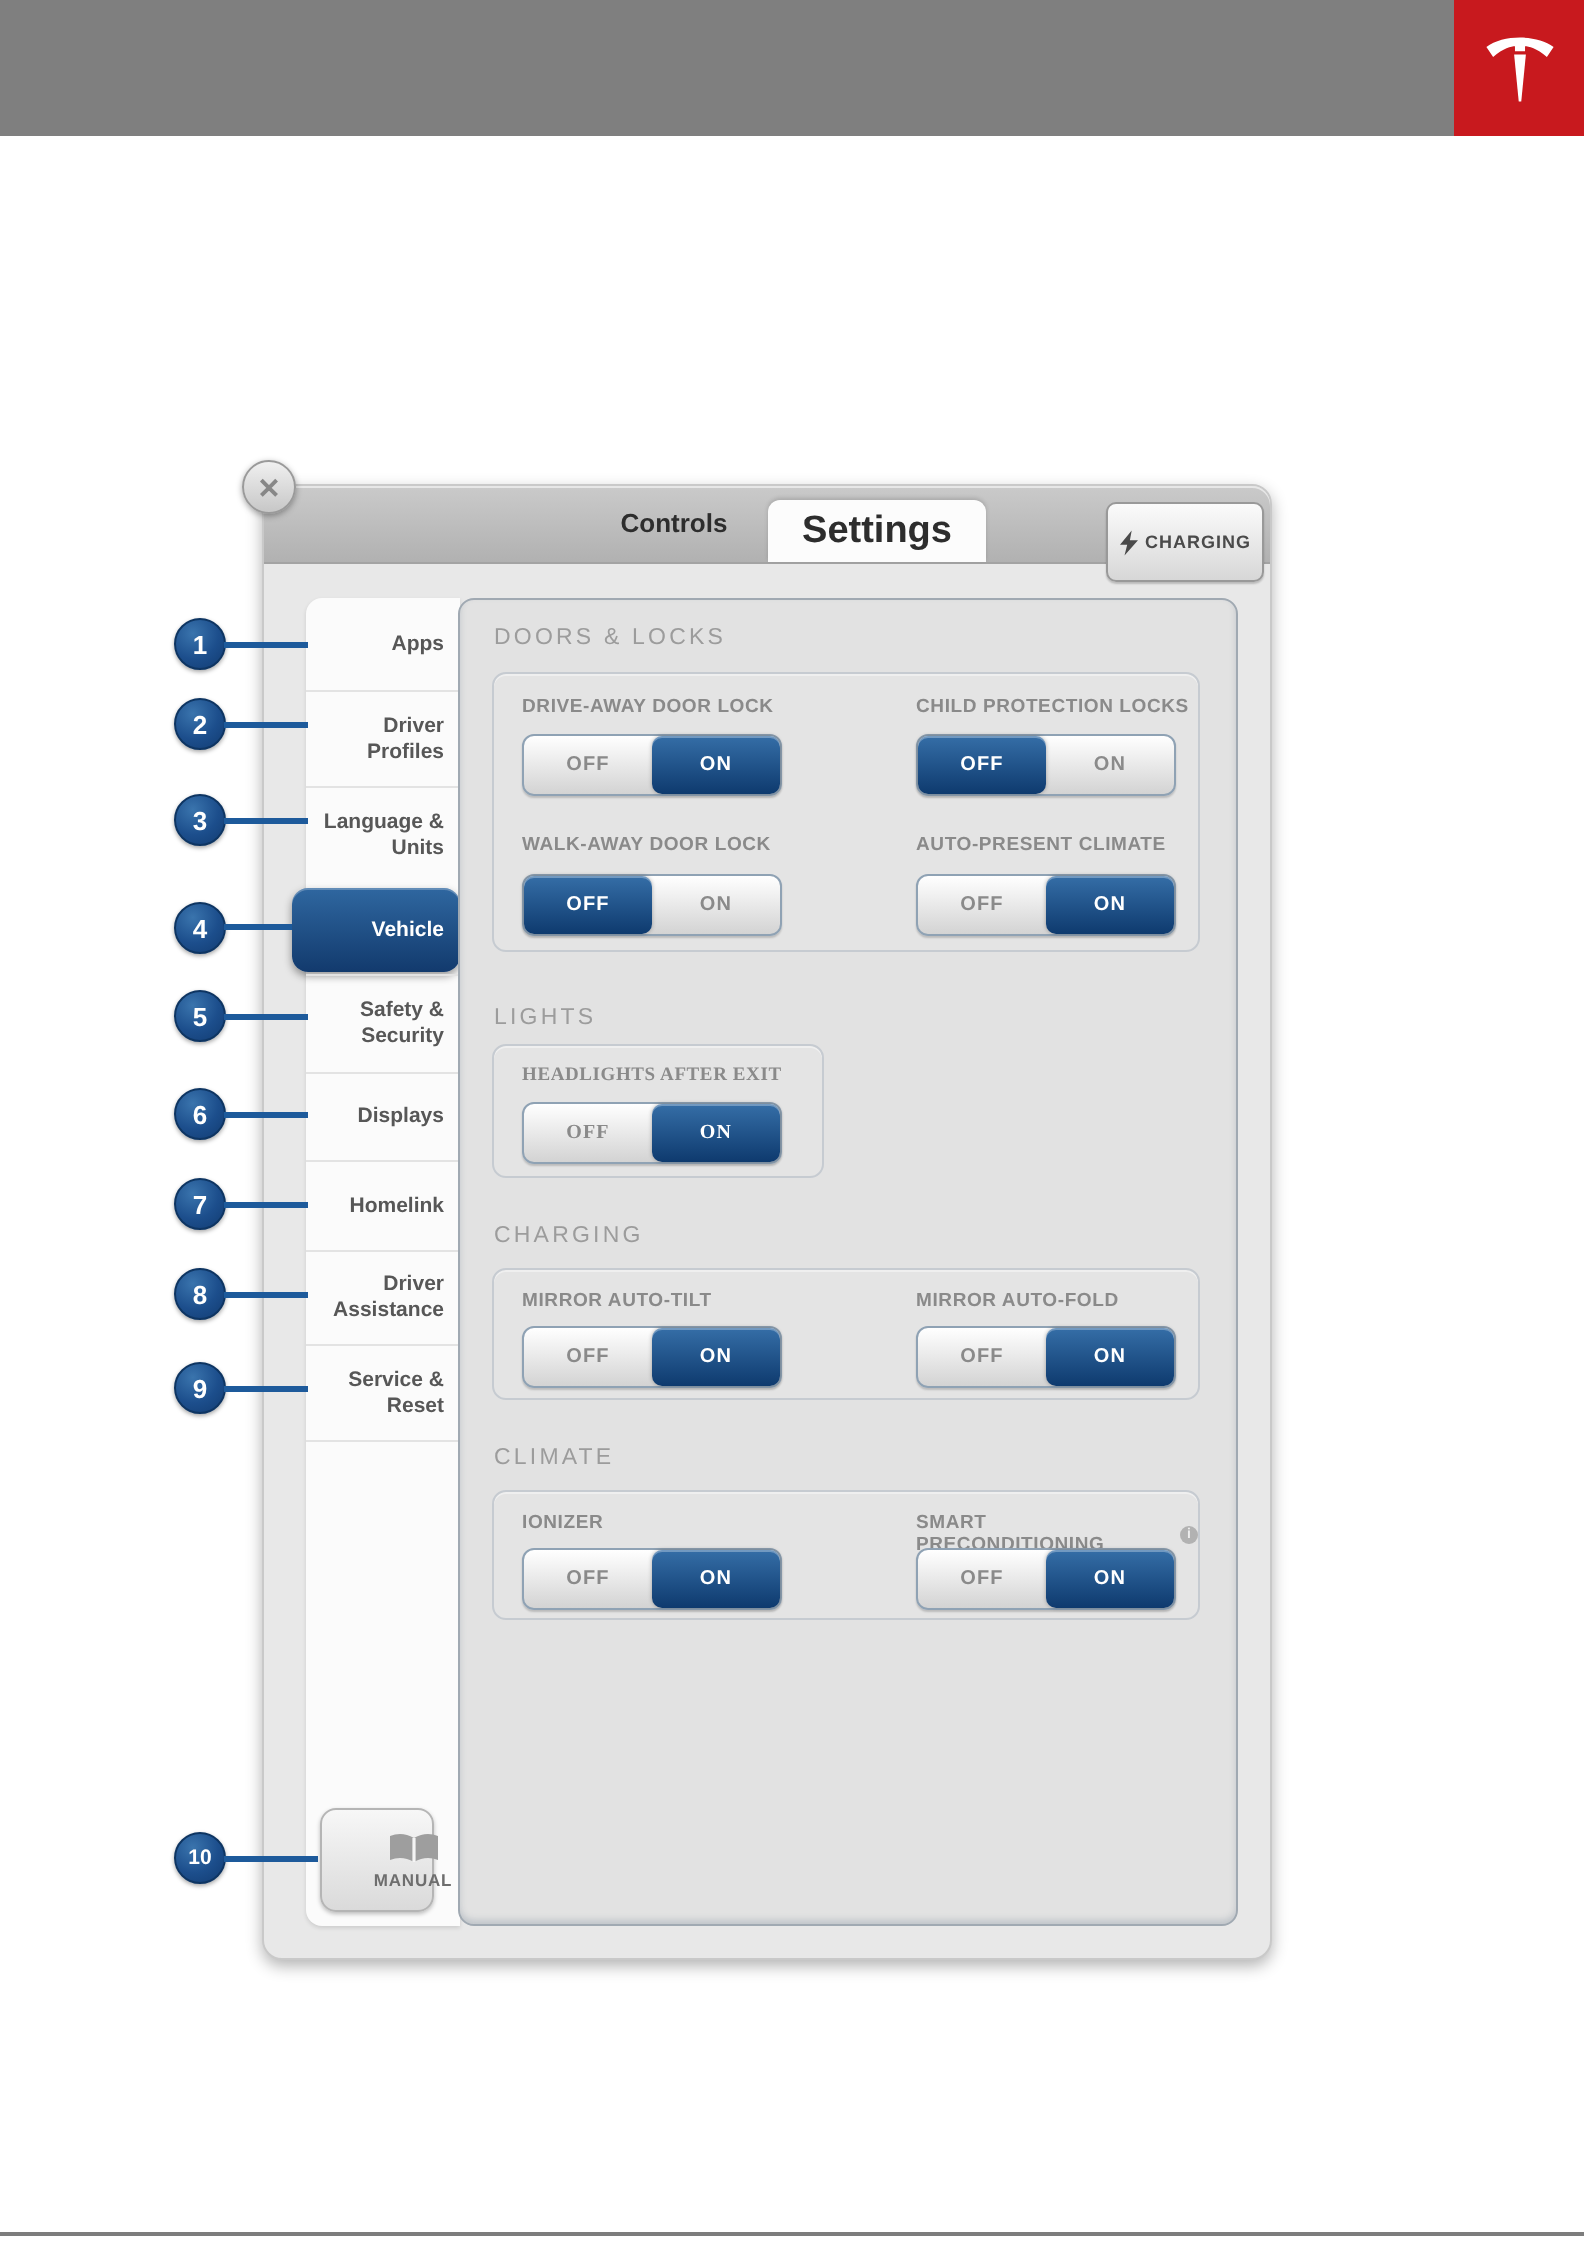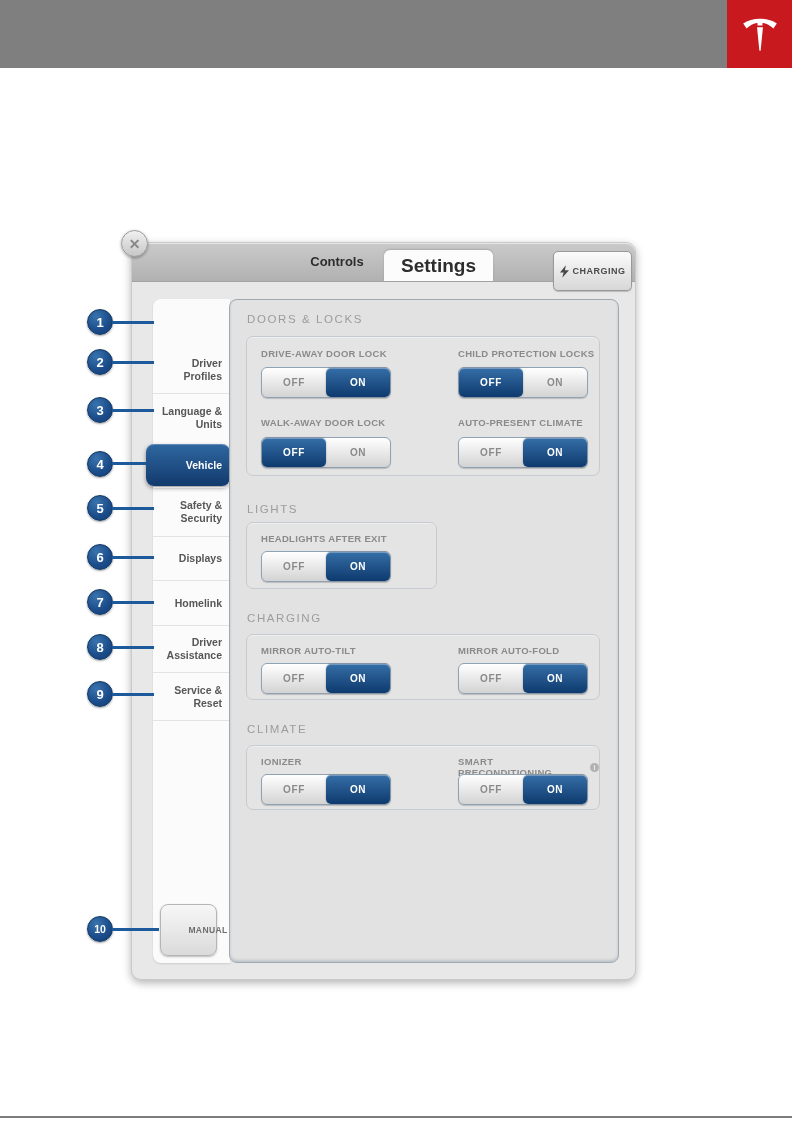--- a/index.html
+++ b/index.html
@@ -39,21 +39,21 @@
            justify-content:flex-end;padding-right:8px;text-align:right;font-size:10.5px;line-height:13px;
            font-weight:bold;color:#575757;border-bottom:1px solid #e3e3e3;}
   .r1{top:0;height:47px;}  .r2{top:47px;height:48px;} .r3{top:95px;height:48px;border-bottom:none;}
   .r5{top:188px;height:50px;border-top:1px solid #e3e3e3;} .r6{top:238px;height:44px;}
   .r7{top:282px;height:45px;} .r8{top:327px;height:47px;} .r9{top:374px;height:48px;}
   .side-item.vehicle{left:-7px;top:145px;width:84px;height:42px;border:none;border-radius:8px;
            background:linear-gradient(#2f67a0,#123a6d);color:#fff;
            box-shadow:0 2px 4px rgba(0,0,0,.4), inset 0 1px 0 rgba(255,255,255,.25);}
   .btn-manual{position:absolute;left:7px;top:605px;width:57px;height:52px;border-radius:8px;
            border:1px solid #b5b5b5;background:linear-gradient(#f7f7f7,#dadada);box-sizing:border-box;
-           display:flex;flex-direction:row;align-items:center;justify-content:center;gap:3px;
+           display:flex;flex-direction:column;align-items:center;justify-content:center;gap:3px;
            box-shadow:0 1px 2px rgba(0,0,0,.25);padding-left:36px;}
   .btn-manual .mtxt{font-size:8.5px;font-weight:bold;color:#6e6e6e;letter-spacing:.4px;}
 
   
   .content{position:absolute;left:97px;top:56px;width:390px;height:664px;background:#e2e2e2;
            border:1px solid #a0a9b2;border-radius:8px;box-sizing:border-box;
            box-shadow:inset 0 -2px 3px rgba(90,110,130,.25);}
   .sec-title{position:absolute;left:17px;font-size:11.5px;letter-spacing:1.6px;color:#9c9c9c;}
   .gbox{position:absolute;border:1px solid #c6cbd1;border-radius:7px;box-sizing:border-box;
            background:rgba(255,255,255,.08);box-shadow:inset 0 1px 0 rgba(255,255,255,.4);}
@@ -107,20 +107,23 @@
         <polygon points="6.5,0 0,8 4,8 2.5,14 10,5.5 5.5,5.5" fill="#4a4a4a"></polygon>
       </svg>
       <span>CHARGING</span>
     </div>
 
     <div class="btn-close">
       <span>✕</span>
     </div>
 
     <div class="sidebar">
+      <div class="side-item r1">
+          <span>Apps</span>
+        </div>
       <div class="side-item r3">
           <span>Language &amp; Units</span>
         </div>
       <div class="side-item r2">
           <span>Driver Profiles</span>
         </div>
       <div class="side-item vehicle">
           <span>Vehicle</span>
         </div>
       <div class="side-item r5">
@@ -176,21 +179,21 @@
         <div class="tg-label" style="left:211px;top:80px;">
           <span>AUTO-PRESENT CLIMATE</span>
           </div>
         <div class="toggle" style="left:211px;top:100px;" data-state="on">
           <div class="seg seg-off">OFF</div>
           <div class="seg seg-on">ON</div>
         </div>
       </div>
 
       <div class="sec-title" style="top:203px;">LIGHTS</div>
-      <div class="gbox" style="left:16px;top:222px;width:191px;height:67px;">
+      <div class="gbox" style="left:16px;top:222px;width:166px;height:67px;font-family:Liberation Serif, serif;">
         <div class="tg-label" style="left:14px;top:10px;">
           <span>HEADLIGHTS AFTER EXIT</span>
           </div>
         <div class="toggle" style="left:14px;top:28px;" data-state="on">
           <div class="seg seg-off">OFF</div>
           <div class="seg seg-on">ON</div>
         </div>
       </div>
 
       <div class="sec-title" style="top:312px;">CHARGING</div>

